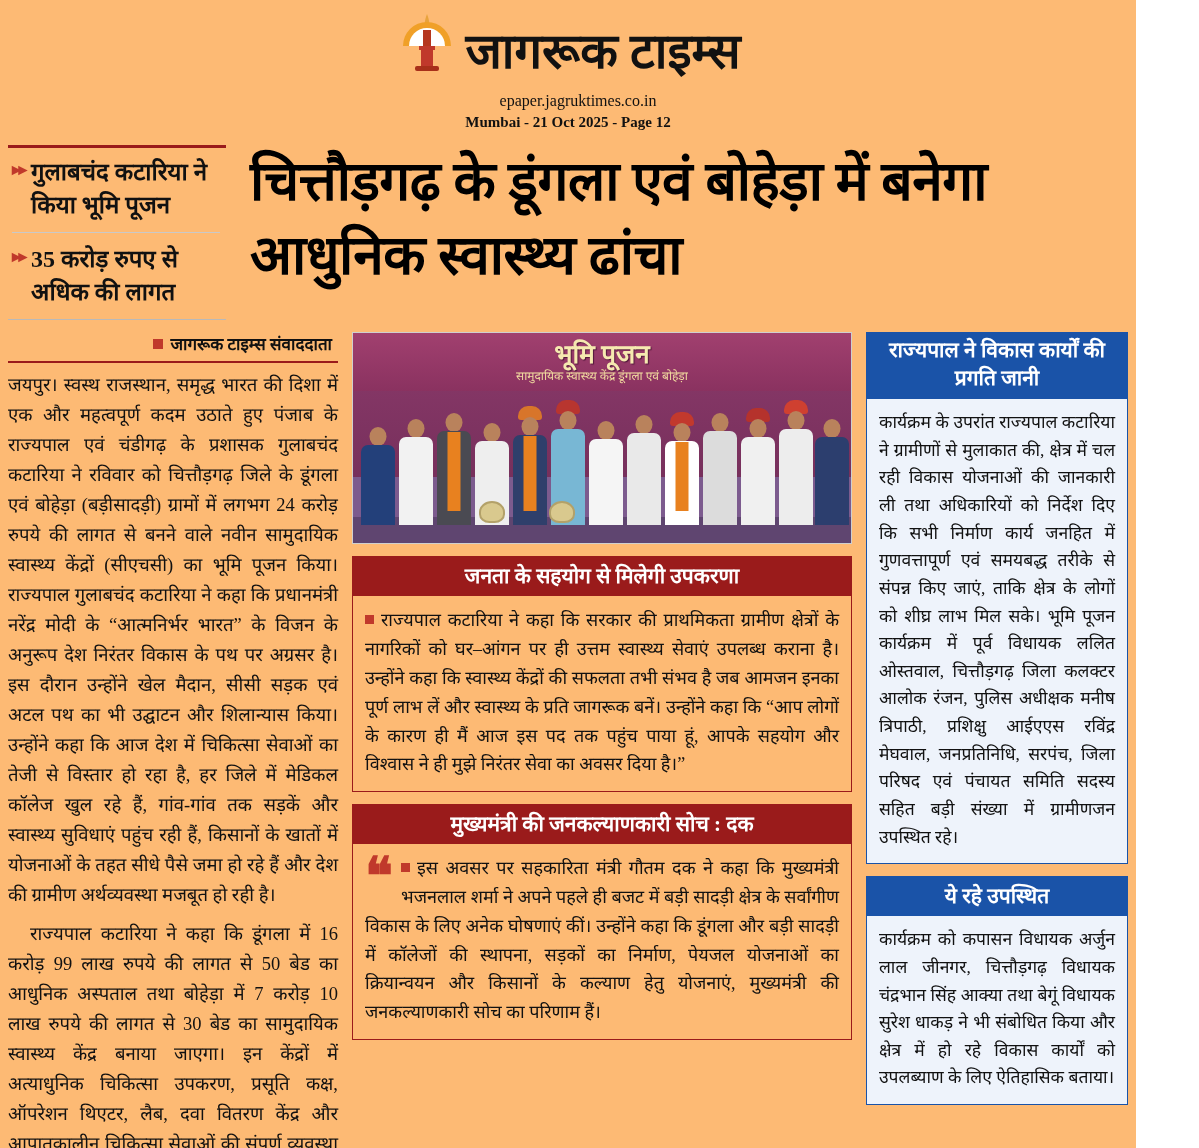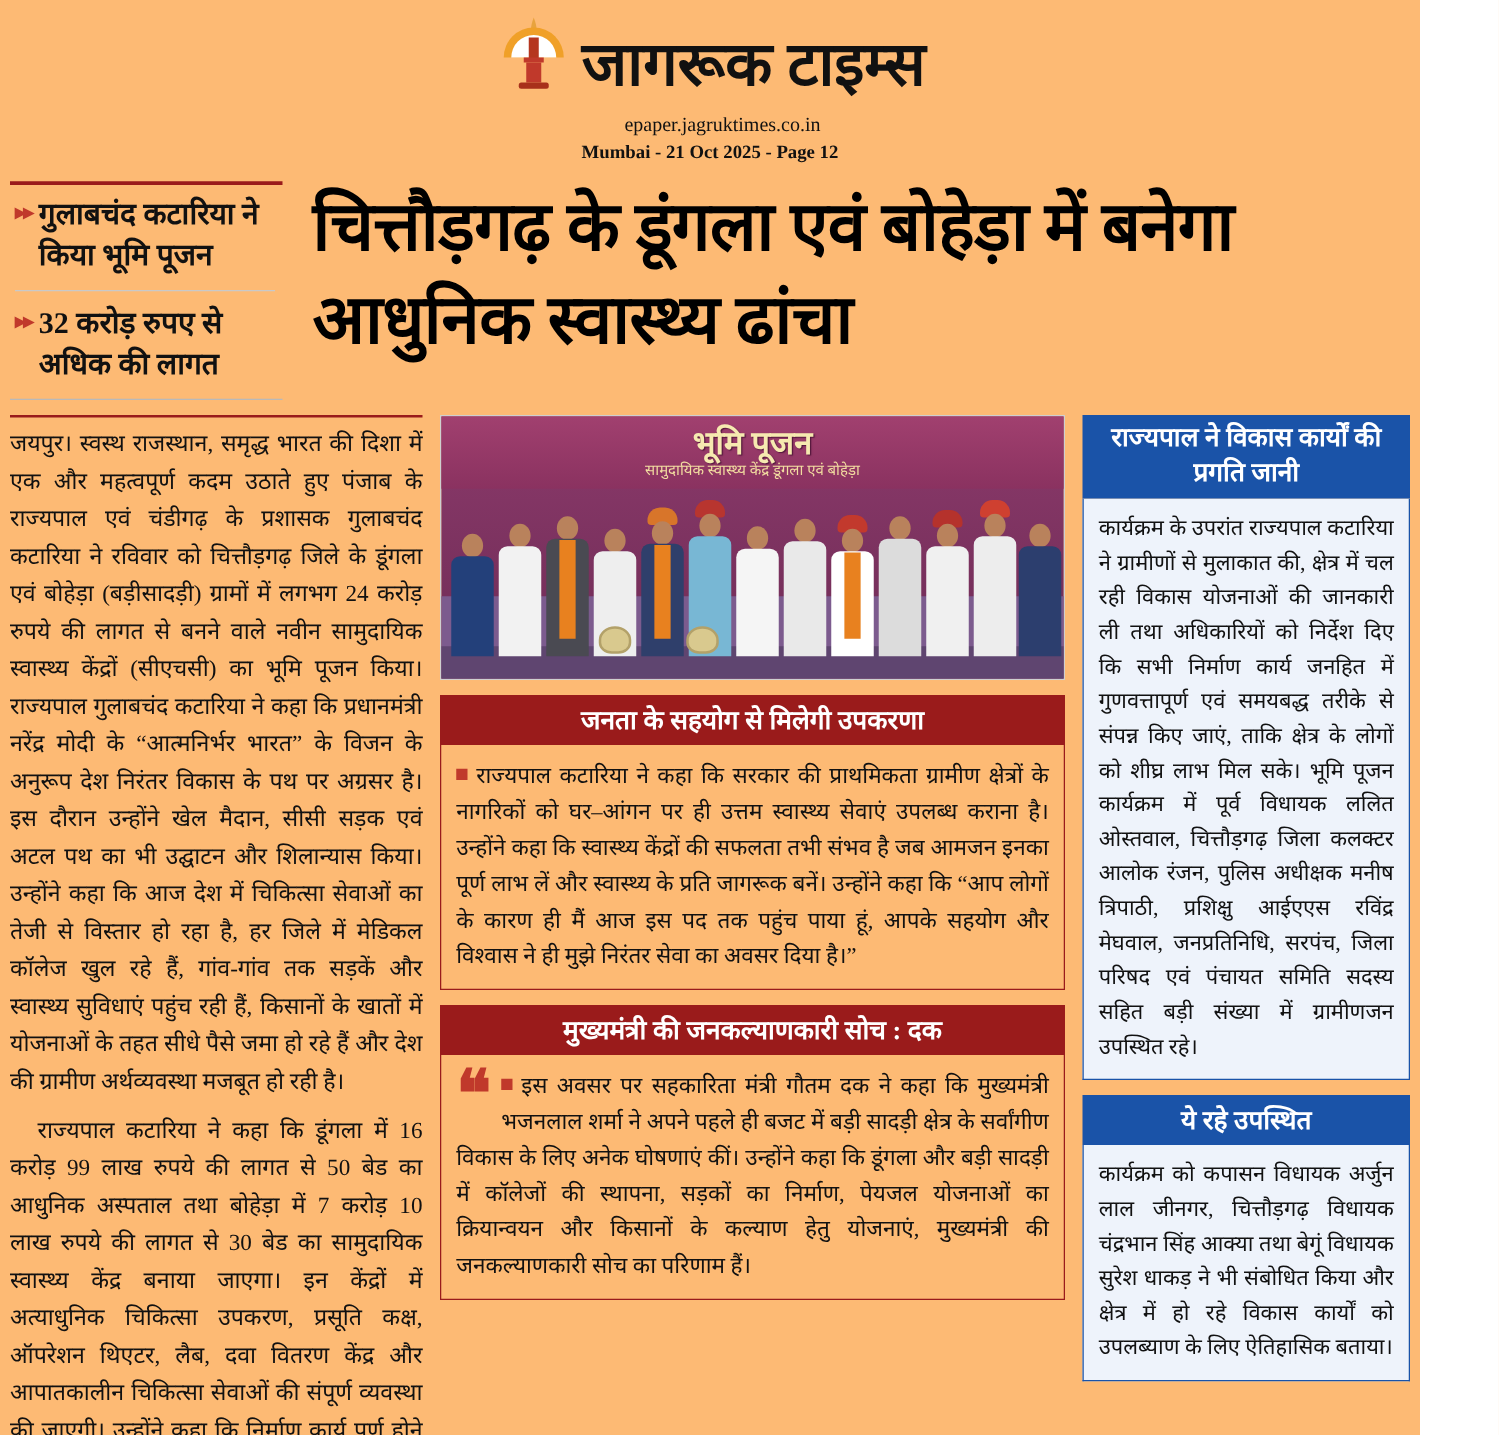--- a/index.html
+++ b/index.html
@@ -314,31 +314,35 @@
   </div>
 
   <div class="top-row">
     <div class="kicker-box">
       <div class="kicker-item">
         <span class="arrows">▸▸</span>
         <span>गुलाबचंद कटारिया ने किया भूमि पूजन</span>
       </div>
       <div class="kicker-item">
         <span class="arrows">▸▸</span>
-        <span>32 करोड़ रुपए से अधिक की लागत</span>
+        <span>35 करोड़ रुपए से अधिक की लागत</span>
       </div>
     </div>
     <div class="headline">
       <h1>चित्तौड़गढ़ के डूंगला एवं बोहेड़ा में बनेगा आधुनिक स्वास्थ्य ढांचा</h1>
     </div>
   </div>
 
   <div class="content">
 
     <div class="col-left">
+      <div class="byline">
+        <span class="sq"></span>
+        <span class="txt">जागरूक टाइम्स संवाददाता</span>
+      </div>
       <div class="rule-red"></div>
       <div class="body-text">
         <p>जयपुर। स्वस्थ राजस्थान, समृद्ध भारत की दिशा में एक और महत्वपूर्ण कदम उठाते हुए पंजाब के राज्यपाल एवं चंडीगढ़ के प्रशासक गुलाबचंद कटारिया ने रविवार को चित्तौड़गढ़ जिले के डूंगला एवं बोहेड़ा (बड़ीसादड़ी) ग्रामों में लगभग 24 करोड़ रुपये की लागत से बनने वाले नवीन सामुदायिक स्वास्थ्य केंद्रों (सीएचसी) का भूमि पूजन किया। राज्यपाल गुलाबचंद कटारिया ने कहा कि प्रधानमंत्री नरेंद्र मोदी के “आत्मनिर्भर भारत” के विजन के अनुरूप देश निरंतर विकास के पथ पर अग्रसर है। इस दौरान उन्होंने खेल मैदान, सीसी सड़क एवं अटल पथ का भी उद्घाटन और शिलान्यास किया। उन्होंने कहा कि आज देश में चिकित्सा सेवाओं का तेजी से विस्तार हो रहा है, हर जिले में मेडिकल कॉलेज खुल रहे हैं, गांव-गांव तक सड़कें और स्वास्थ्य सुविधाएं पहुंच रही हैं, किसानों के खातों में योजनाओं के तहत सीधे पैसे जमा हो रहे हैं और देश की ग्रामीण अर्थव्यवस्था मजबूत हो रही है।</p>
         <p class="indent">राज्यपाल कटारिया ने कहा कि डूंगला में 16 करोड़ 99 लाख रुपये की लागत से 50 बेड का आधुनिक अस्पताल तथा बोहेड़ा में 7 करोड़ 10 लाख रुपये की लागत से 30 बेड का सामुदायिक स्वास्थ्य केंद्र बनाया जाएगा।   इन केंद्रों में अत्याधुनिक चिकित्सा उपकरण, प्रसूति कक्ष, ऑपरेशन थिएटर, लैब, दवा वितरण केंद्र और आपातकालीन चिकित्सा सेवाओं की संपूर्ण व्यवस्था की जाएगी। उन्होंने कहा कि निर्माण कार्य पूर्ण होने पर आसपास के सैकड़ों गांवों को इन केंद्रों से लाभ मिलेगा।</p>
       </div>
     </div>
 
     <div class="col-mid">
 
       <div class="photo">

